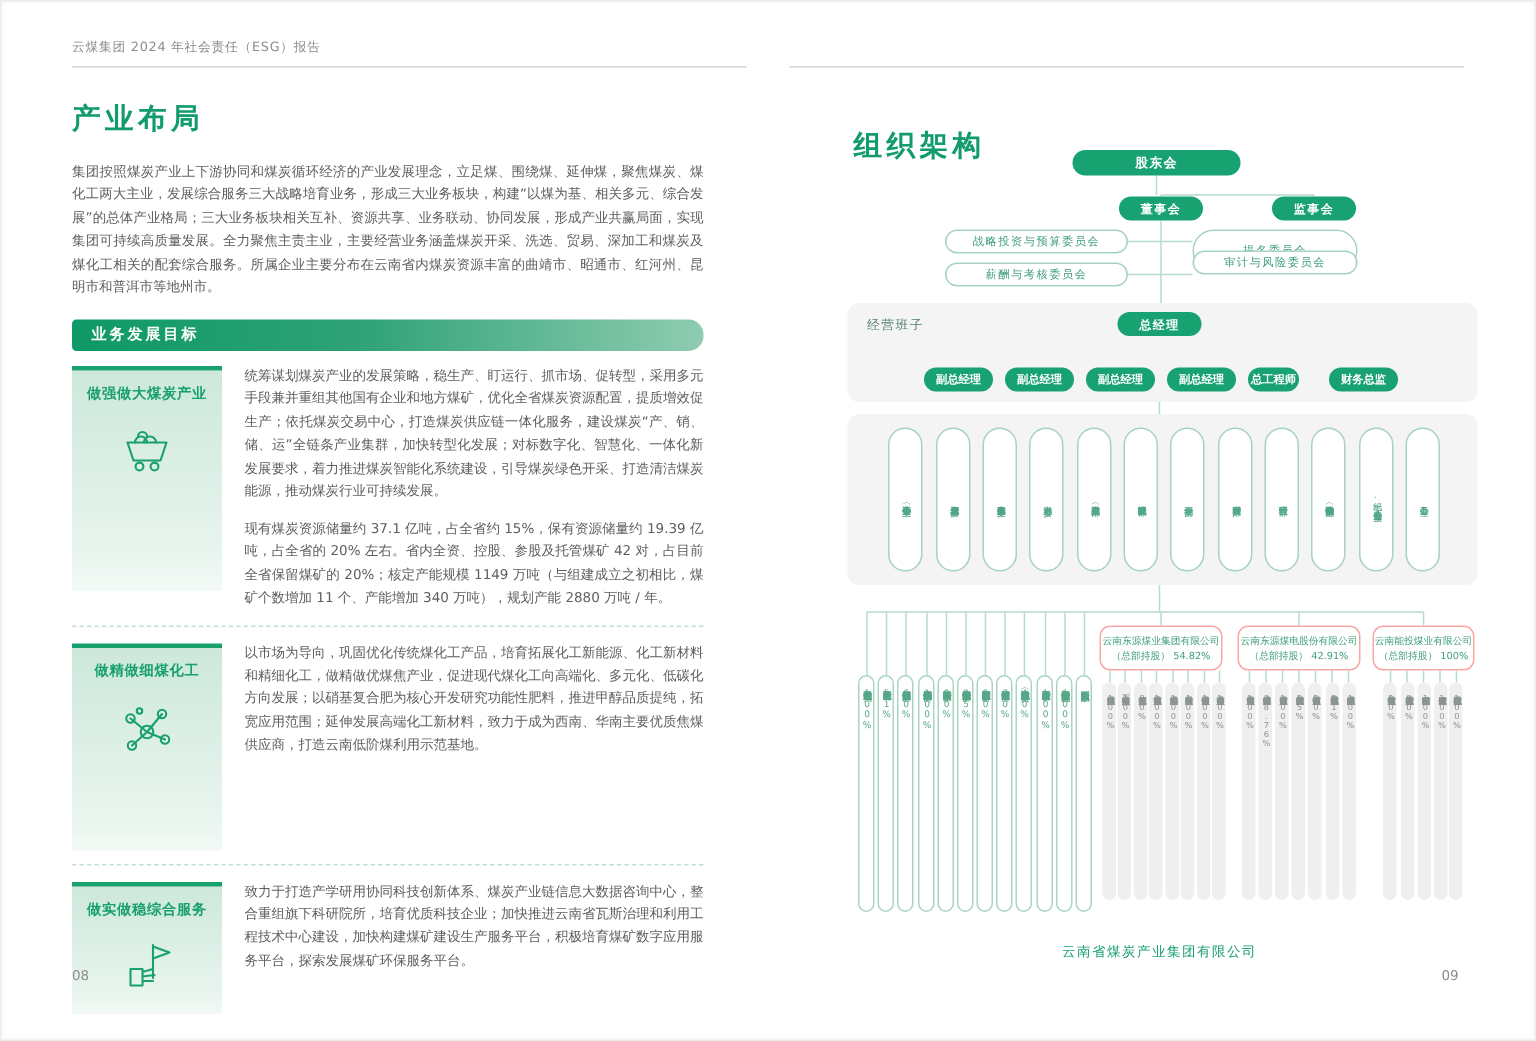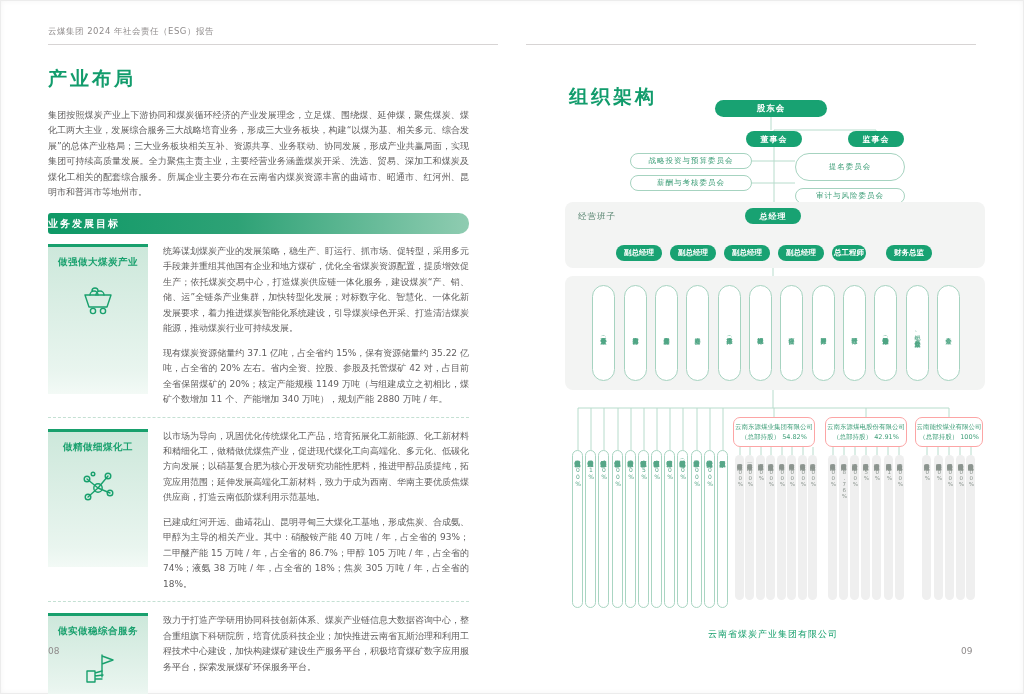--- a/index.html
+++ b/index.html
@@ -16,21 +16,21 @@
   .rule-l { left:48px; width:450px; }
   .rule-r { left:526px; width:450px; }
 
   .pagenum { position:absolute; top:646px; font-size:9px; color:#8f8b8b; }
   .pn-l { left:48px; } .pn-r { left:961px; }
 
   
   .page-left { position:absolute; left:48px; top:20px; width:421px; }
   .pl-title { margin-top:46px; font-size:19px; font-weight:bold; color:#129c6c; letter-spacing:3px; }
   .pl-intro { margin-top:16px; font-size:9px; line-height:1.72; color:#5f5d5d; text-align:justify; }
-  .pl-banner { margin-top:12px; height:21px; line-height:21px; 
+  .pl-banner { margin-top:12px; height:21px; line-height:21px; padding-left:13px;
                background:linear-gradient(90deg,#0e9966 0%,#2ea276 45%,#8fccb1 100%);
                border-radius:3px 10px 10px 3px; color:#fff; font-size:10px; font-weight:bold; letter-spacing:2px; }
   .section { display:grid; grid-template-columns:100px 1fr; column-gap:15px; margin-top:10px; }
   .section.dashed { border-top:1px dashed #c4e0d3; padding-top:11px; margin-top:9px; }
   .sec-card { background:linear-gradient(180deg,#cde8db 0%,#e9f5ef 85%,#f3faf6 100%);
               border-top:3px solid #18a06d; padding:9px 5px 10px; text-align:center; align-self:start; }
   .sec-card.h1c { min-height:150px; } .sec-card.h2c { min-height:138px; } .sec-card.h3c { min-height:58px; }
   .sec-card .t { font-size:9.5px; font-weight:bold; color:#18a06d; letter-spacing:.5px; }
   .sec-card svg { margin-top:13px; }
   .sec-text p { font-size:9px; line-height:1.72; color:#5f5d5d; text-align:justify; }
@@ -86,42 +86,41 @@
           <svg width="42" height="36" viewBox="0 0 42 36" fill="none" stroke="#18a06d" stroke-width="1.4" stroke-linejoin="round" stroke-linecap="round">
             <path d="M8 13 H34 L30 25 H12 Z"></path>
             <path d="M13 13 a4 4 0 0 1 8 0 M19 13 a4 4 0 0 1 8 0 M15 9 a3 3 0 0 1 6 0"></path>
             <circle cx="16" cy="29" r="2.6"></circle>
               <circle cx="26" cy="29" r="2.6"></circle>
           </svg>
         </span>
       </div>
       <div class="sec-text">
         <p>统筹谋划煤炭产业的发展策略，稳生产、盯运行、抓市场、促转型，采用多元手段兼并重组其他国有企业和地方煤矿，优化全省煤炭资源配置，提质增效促生产；依托煤炭交易中心，打造煤炭供应链一体化服务，建设煤炭“产、销、储、运”全链条产业集群，加快转型化发展；对标数字化、智慧化、一体化新发展要求，着力推进煤炭智能化系统建设，引导煤炭绿色开采、打造清洁煤炭能源，推动煤炭行业可持续发展。</p>
-        <p>现有煤炭资源储量约 37.1 亿吨，占全省约 15%，保有资源储量约 35.22 亿吨，占全省的 20% 左右。省内全资、控股、参股及托管煤矿 42 对，占目前全省保留煤矿的 20%；核定产能规模 1149 万吨（与组建成立之初相比，煤矿个数增加 11 个、产能增加 340 万吨），规划产能 2880 万吨 / 年。</p>
+        <p>现有煤炭资源储量约 37.1 亿吨，占全省约 15%，保有资源储量约 19.39 亿吨，占全省的 20% 左右。省内全资、控股、参股及托管煤矿 42 对，占目前全省保留煤矿的 20%；核定产能规模 1149 万吨（与组建成立之初相比，煤矿个数增加 11 个、产能增加 340 万吨），规划产能 2880 万吨 / 年。</p>
       </div>
     </div>
 
     <div class="section dashed">
       <div class="sec-card h2c">
         <div class="t">做精做细煤化工</div>
         <span>
           <svg width="42" height="40" viewBox="0 0 42 40" fill="none" stroke="#18a06d" stroke-width="1.4" stroke-linecap="round">
             <path d="M21 21 L10 12 M21 21 L31 9 M21 21 L33 26 M21 21 L11 30"></path>
             <circle cx="21" cy="21" r="4.2"></circle>
               <circle cx="10" cy="12" r="2.8"></circle>
               <circle cx="31" cy="9" r="2.8"></circle>
             <circle cx="33" cy="26" r="2.8"></circle>
               <circle cx="11" cy="30" r="2.8"></circle>
               <circle cx="16" cy="7" r="1.8"></circle>
           </svg>
         </span>
       </div>
       <div class="sec-text">
         <p>以市场为导向，巩固优化传统煤化工产品，培育拓展化工新能源、化工新材料和精细化工，做精做优煤焦产业，促进现代煤化工向高端化、多元化、低碳化方向发展；以硝基复合肥为核心开发研究功能性肥料，推进甲醇品质提纯，拓宽应用范围；延伸发展高端化工新材料，致力于成为西南、华南主要优质焦煤供应商，打造云南低阶煤利用示范基地。</p>
-        <p>已建成红河开远、曲靖花山、昆明寻甸三大煤化工基地，形成焦炭、合成氨、甲醇为主导的相关产业。其中：硝酸铵产能 40 万吨 / 年，占全省的 93%；二甲醚产能 15 万吨 / 年，占全省的 86.7%；甲醇 105 万吨 / 年，占全省的 74%；液氨 38 万吨 / 年，占全省的 18%；焦炭 305 万吨 / 年，占全省的 18%。</p>
       </div>
     </div>
 
     <div class="section dashed">
       <div class="sec-card h3c">
         <div class="t">做实做稳综合服务</div>
         <span>
           <svg width="42" height="36" viewBox="0 0 42 36" fill="none" stroke="#18a06d" stroke-width="1.4" stroke-linejoin="round" stroke-linecap="round">
             <path d="M25 4 V26 M25 5 L36 9 L25 13"></path>
             <path d="M10 20 H18 V31 H10 Z M18 22 L25 20 M18 25 L26 24 M18 28 L25 28"></path>
@@ -144,21 +143,21 @@
       <path d="M245 302 V320 M50 320 H421 M50 320 V362 M63 320 V362 M76 320 V362 M90 320 V362 M103 320 V362 M116 320 V362 M129 320 V362 M142 320 V362 M155 320 V362 M169 320 V362 M182 320 V362 M195 320 V362 M246 320 V329 M338 320 V329 M421 320 V329"></path>
       <path d="M212 359 V367 M222 359 V367 M233 359 V367 M243 359 V367 M254 359 V367 M264 359 V367 M275 359 V367 M285 359 V367 M305 359 V367 M316 359 V367 M327 359 V367 M338 359 V367 M349 359 V367 M360 359 V367 M371 359 V367 M399 359 V367 M410 359 V367 M421 359 V367 M432 359 V367 M443 359 V367"></path>
     </svg>
 
     <div class="pill fill" style="left:187px;top:12px;width:112px;height:17px">股东会</div>
     <div class="pill fill" style="left:218px;top:43px;width:56px;height:16px;font-size:8px">董事会</div>
     <div class="pill fill" style="left:320px;top:43px;width:56px;height:16px;font-size:8px">监事会</div>
     <div class="pill line" style="left:102px;top:65px;width:122px;height:16px;font-size:7.5px">战略投资与预算委员会</div>
     <div class="pill line" style="left:267px;top:65px;width:110px;height:28px;font-size:7.5px">提名委员会</div>
     <div class="pill line" style="left:102px;top:87px;width:122px;height:16px;font-size:7.5px">薪酬与考核委员会</div>
-    <div class="pill line" style="left:267px;top:100px;width:110px;height:16px;font-size:7.5px">审计与风险委员会</div>
+    <div class="pill line" style="left:267px;top:79px;width:110px;height:16px;font-size:7.5px">审计与风险委员会</div>
 
     <div class="panel" style="left:37px;top:114px;width:420px;height:66px">
       <div class="panel-label" style="left:13px;top:9px">经营班子</div>
     </div>
     <div class="pill fill" style="left:217px;top:120px;width:56px;height:16px;font-size:8px">总经理</div>
     <div class="pill fill" style="left:88px;top:157px;width:46px;height:16px;font-size:7.5px;letter-spacing:0">副总经理</div>
     <div class="pill fill" style="left:142px;top:157px;width:46px;height:16px;font-size:7.5px;letter-spacing:0">副总经理</div>
     <div class="pill fill" style="left:196px;top:157px;width:46px;height:16px;font-size:7.5px;letter-spacing:0">副总经理</div>
     <div class="pill fill" style="left:250px;top:157px;width:46px;height:16px;font-size:7.5px;letter-spacing:0">副总经理</div>
     <div class="pill fill" style="left:304px;top:157px;width:34px;height:16px;font-size:7.5px;letter-spacing:0">总工程师</div>

